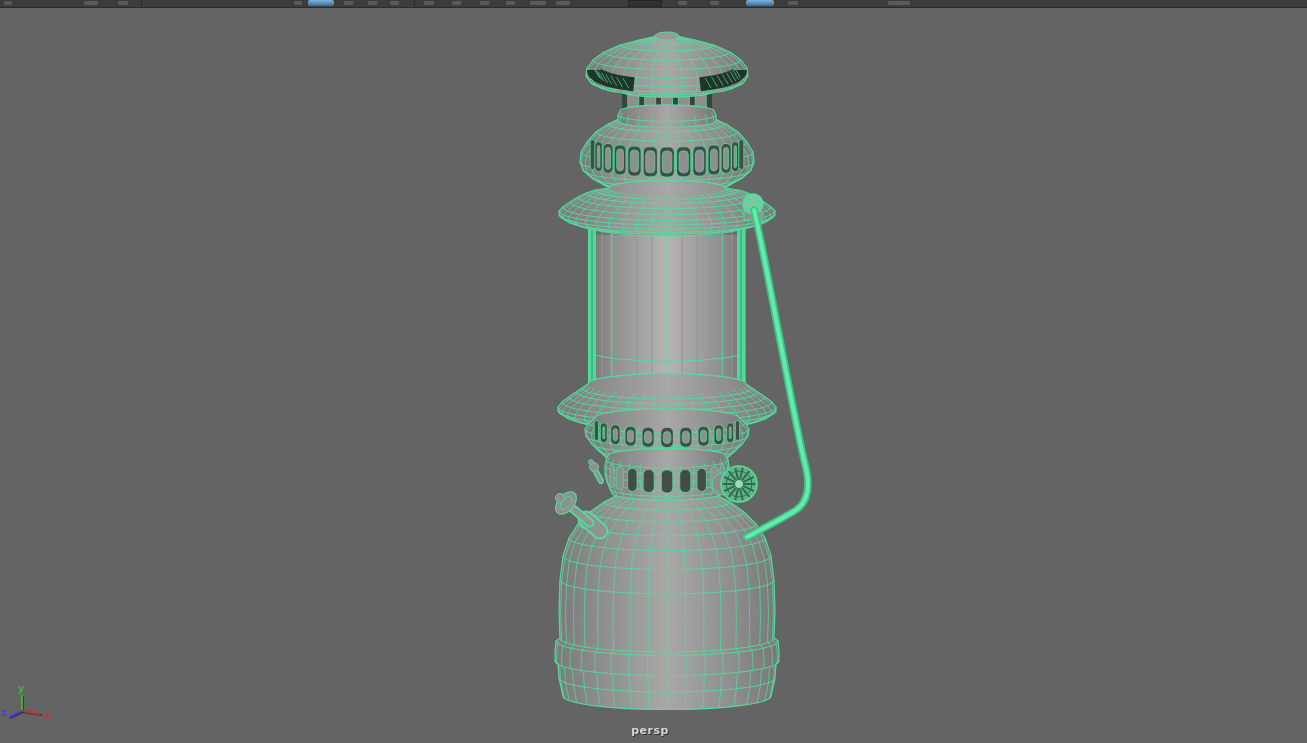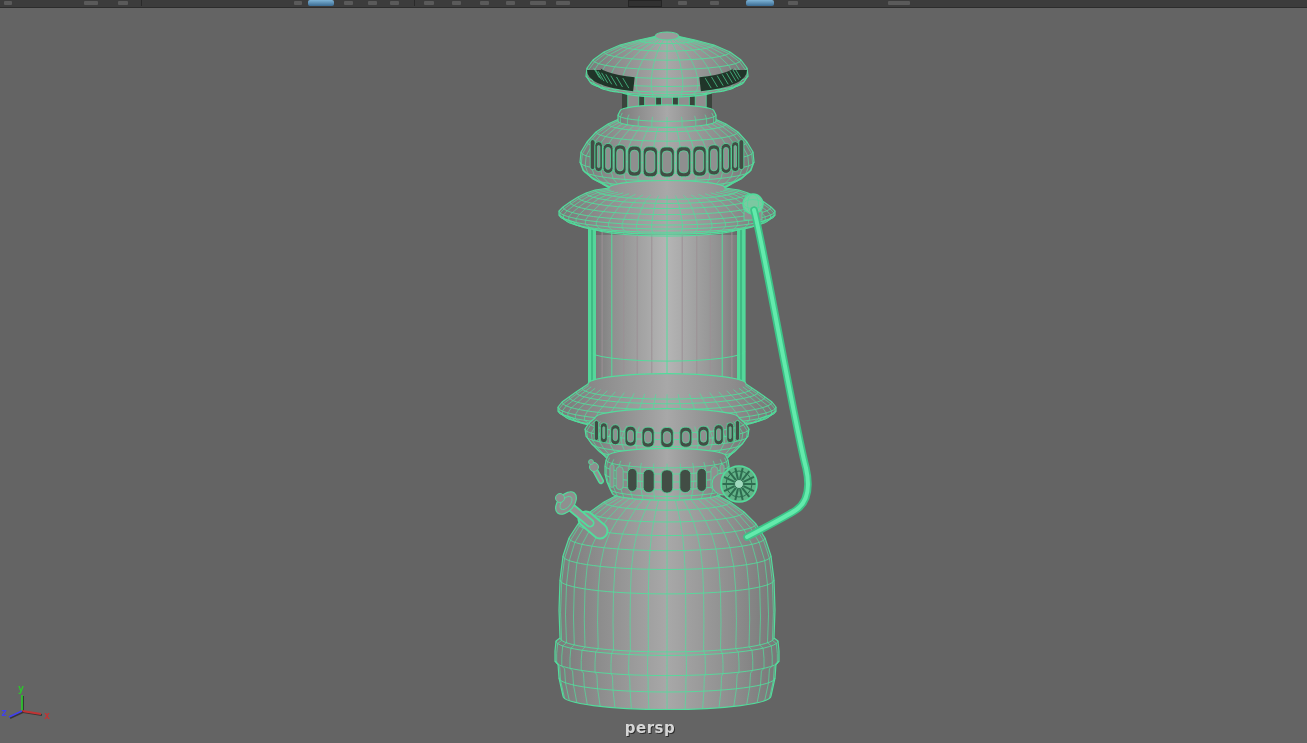--- a/index.html
+++ b/index.html
@@ -7,21 +7,21 @@
   .topbar{position:absolute;left:0;top:0;width:1307px;height:7px;
     background:#3c3c3c;border-bottom:1px solid #2c2c2c;z-index:5;}
   .tbi{position:absolute;display:block;}
   .tbi.gray{top:1px;height:4px;background:#5f5f5f;border-radius:1px;opacity:.85;}
   .tbi.blue{top:0;height:6px;background:linear-gradient(#7db3d6,#3b6b92);border-radius:2px;}
   .tbi.field{top:0;height:5px;background:#313131;border:1px solid #242424;}
   .tbi.sep{top:0;height:6px;background:#2a2a2a;}
   .viewport{position:absolute;left:0;top:0;width:1307px;height:743px;background:#646464;z-index:1;}
   #scene{position:absolute;left:0;top:0;}
   .persp-label{position:absolute;left:650px;bottom:6px;transform:translateX(-50%);
-    font-family:"DejaVu Sans", sans-serif;font-size:15px;font-weight:bold;
+    font-family:"DejaVu Sans", sans-serif;font-size:11px;font-weight:bold;
     color:#d6d6d6;text-shadow:1px 1px 0 rgba(0,0,0,.55);letter-spacing:.5px;}
 </style>
 </head>
 <body>
 
 <div class="viewport">
   <svg id="scene" width="1307" height="743">
       <defs>
         <linearGradient id="gA" x1="0%" y1="0%" x2="100%" y2="0%">
           <stop offset="0%" stop-color="#7a7a7a"></stop>

